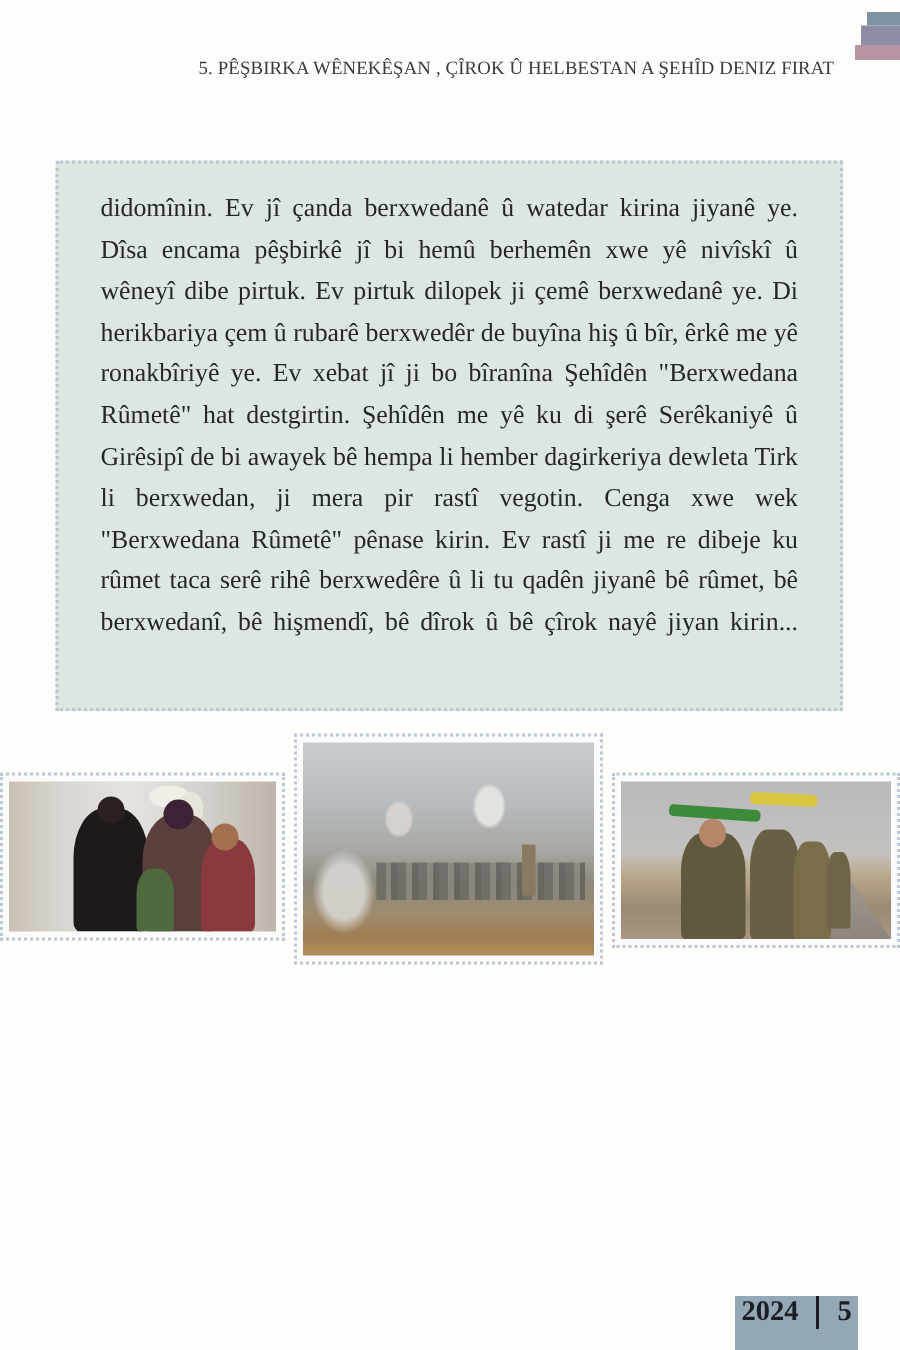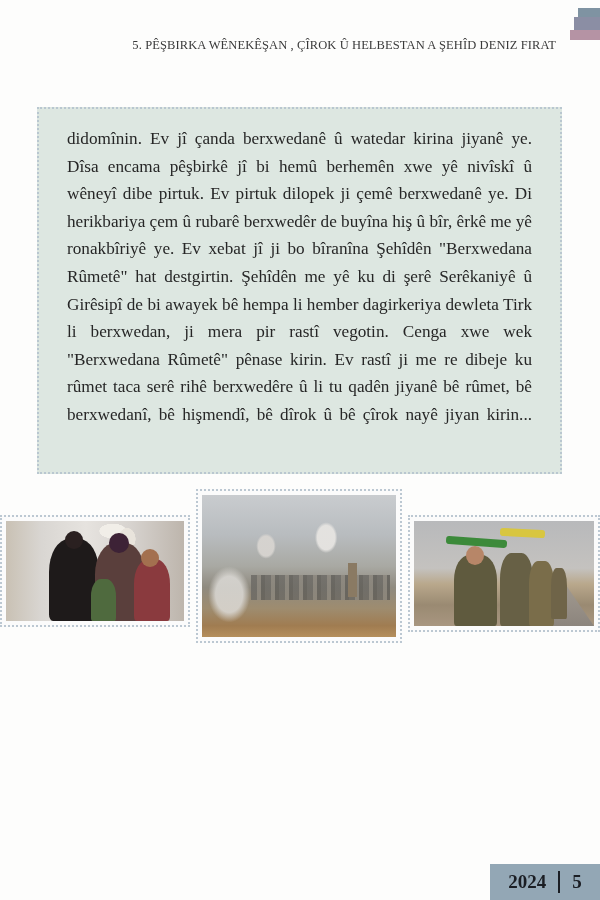--- a/index.html
+++ b/index.html
@@ -79,22 +79,22 @@
   .flag-green { left: 18%; top: 16%; width: 34%; background: #3c8a3a; transform: rotate(4deg); }
   .flag-yellow { left: 48%; top: 8%; width: 25%; background: #d8c640; transform: rotate(3deg); }
   .soldier { position: absolute; border-radius: 35% 35% 6% 6%; background: #5f5a3e; }
   .s1 { left: 22%; top: 32%; width: 24%; height: 68%; }
   .s1h { left: 29%; top: 24%; width: 10%; height: 18%; border-radius: 50%; background: #b78668; }
   .s2 { left: 48%; top: 30%; width: 18%; height: 70%; background: #676045; }
   .s3 { left: 64%; top: 38%; width: 14%; height: 62%; background: #7a6d4a; }
   .s4 { left: 76%; top: 45%; width: 9%; height: 48%; background: #6f6448; }
 
   .page-badge {
-    position: absolute; left: 490px; top: 864px; width: 110px; height: 36px;
-    background: #93a7b5; display: flex; align-items: center; justify-content: center;
+    position: absolute; left: 490px; top: 864px; width: 82px; height: 36px;
+    background: #93a7b5; display: flex; align-items: flex-start; justify-content: center;
     font-weight: bold; font-size: 19px; color: #1b1e24;
   }
   .page-badge .sep { width: 2px; height: 22px; background: #1b1e24; margin: 0 12px; }
 </style>
 </head>
 <body>
 
 <div class="running-header">5. PÊŞBIRKA WÊNEKÊŞAN , ÇÎROK Û HELBESTAN A ŞEHÎD DENIZ FIRAT</div>
 <div class="corner-stack">
   <div class="step step-top"></div>

